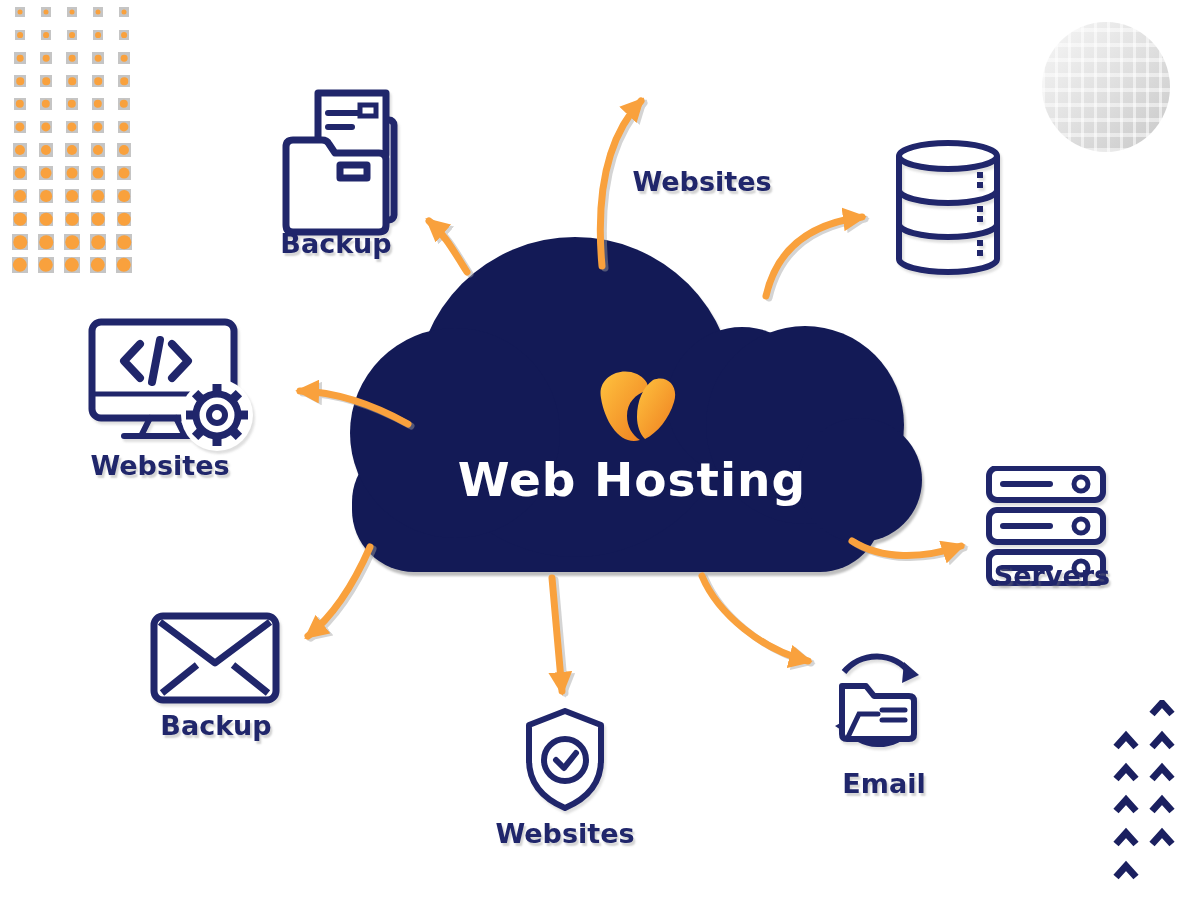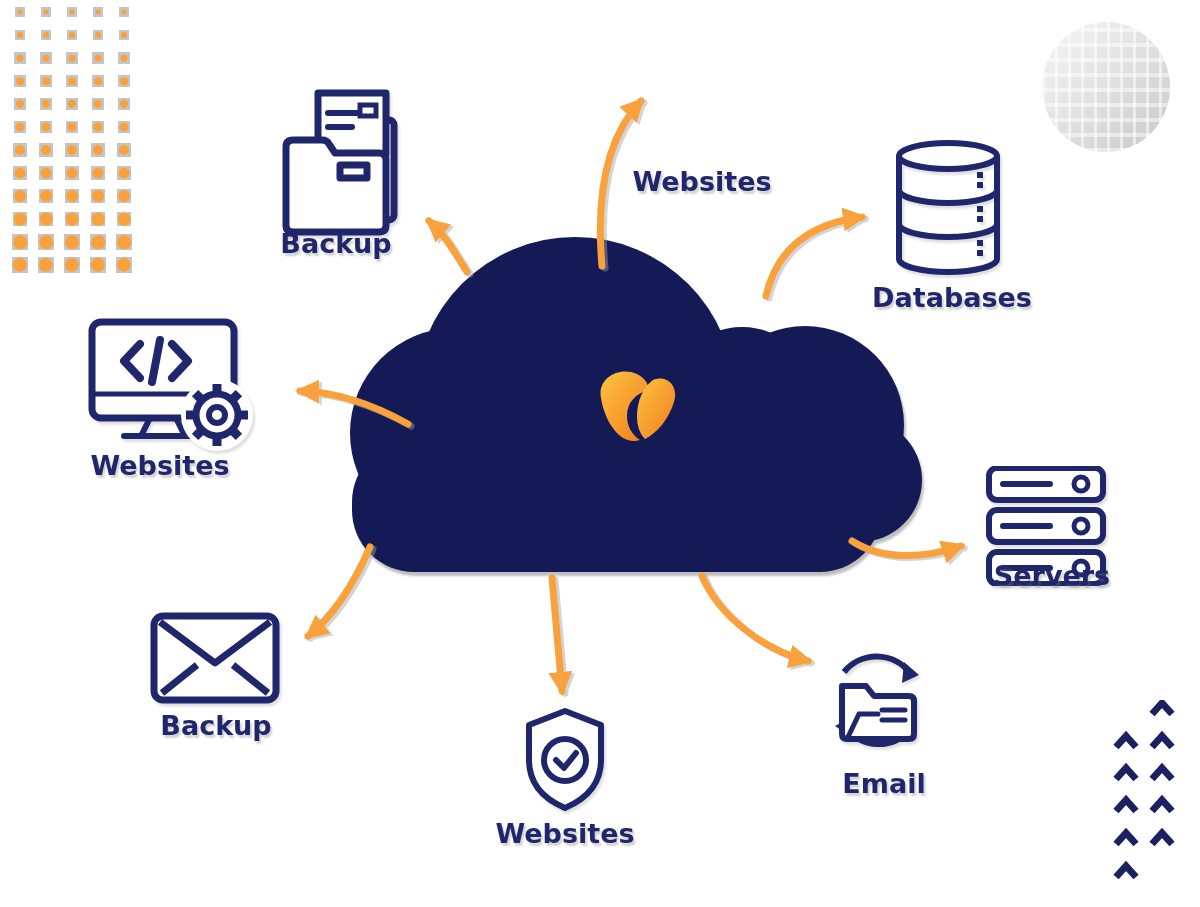--- a/index.html
+++ b/index.html
@@ -261,20 +261,21 @@
     <defs>
       <linearGradient id="lg" x1="0" y1="0" x2="1" y2="1">
         <stop offset="0" stop-color="#FFC33F"></stop>
           <stop offset="1" stop-color="#EE7D1F"></stop>
       </linearGradient>
     </defs>
     <path fill="url(#lg)" d="M8 30 C4 10 26 -2 44 6 C52 10 56 16 55 22 C42 26 34 35 34 48 C34 58 39 67 47 72 C28 78 12 55 8 30 Z"></path>
     <path fill="url(#lg)" d="M60 12 C74 6 86 18 81 34 C76 51 64 65 52 71 C47 66 44 58 44 49 C44 33 50 19 60 12 Z"></path>
   </svg>
 
+  <div id="center-title">Web Hosting</div>
 
   <svg id="arrows" width="1200" height="907" viewBox="0 0 1200 907">
     <defs>
       <marker id="ah" viewBox="0 0 10 10" refX="8" refY="5" markerWidth="3.4" markerHeight="3.4" orient="auto">
         <path d="M0 0 L10 5 L0 10 Z" fill="#F9A13D"></path>
       </marker>
     </defs>
     <g fill="none" stroke="#F9A13D" stroke-width="7" stroke-linecap="round">
       <path d="M467 272 C452 248 444 234 429 221" marker-end="url(#ah)"></path>
       <path d="M602 266 C596 198 606 138 641 101" marker-end="url(#ah)"></path>
@@ -318,21 +319,20 @@
       <g fill="#20266B">
         <rect x="84" y="36" width="6" height="6"></rect>
           <rect x="84" y="46" width="6" height="6"></rect>
         <rect x="84" y="70" width="6" height="6"></rect>
           <rect x="84" y="80" width="6" height="6"></rect>
         <rect x="84" y="104" width="6" height="6"></rect>
           <rect x="84" y="114" width="6" height="6"></rect>
       </g>
     </svg>
   </div>
-  <div class="node-label" style="left:952px;top:282px">Databases</div>
 
   <div class="icon-wrap" style="left:88px;top:318px">
     <svg width="175" height="135" viewBox="0 0 175 135">
       <rect x="4" y="4" width="142" height="96" rx="9" fill="#fff" stroke="#20266B" stroke-width="7"></rect>
       <line x1="4" y1="76" x2="146" y2="76" stroke="#20266B" stroke-width="5"></line>
       <g stroke="#20266B" stroke-width="6" stroke-linecap="round" fill="none">
         <path d="M62 100 L54 116 M88 100 L96 116"></path>
         <line x1="36" y1="118" x2="114" y2="118"></line>
       </g>
       <g stroke="#20266B" stroke-width="8" stroke-linecap="round" stroke-linejoin="round" fill="none">

